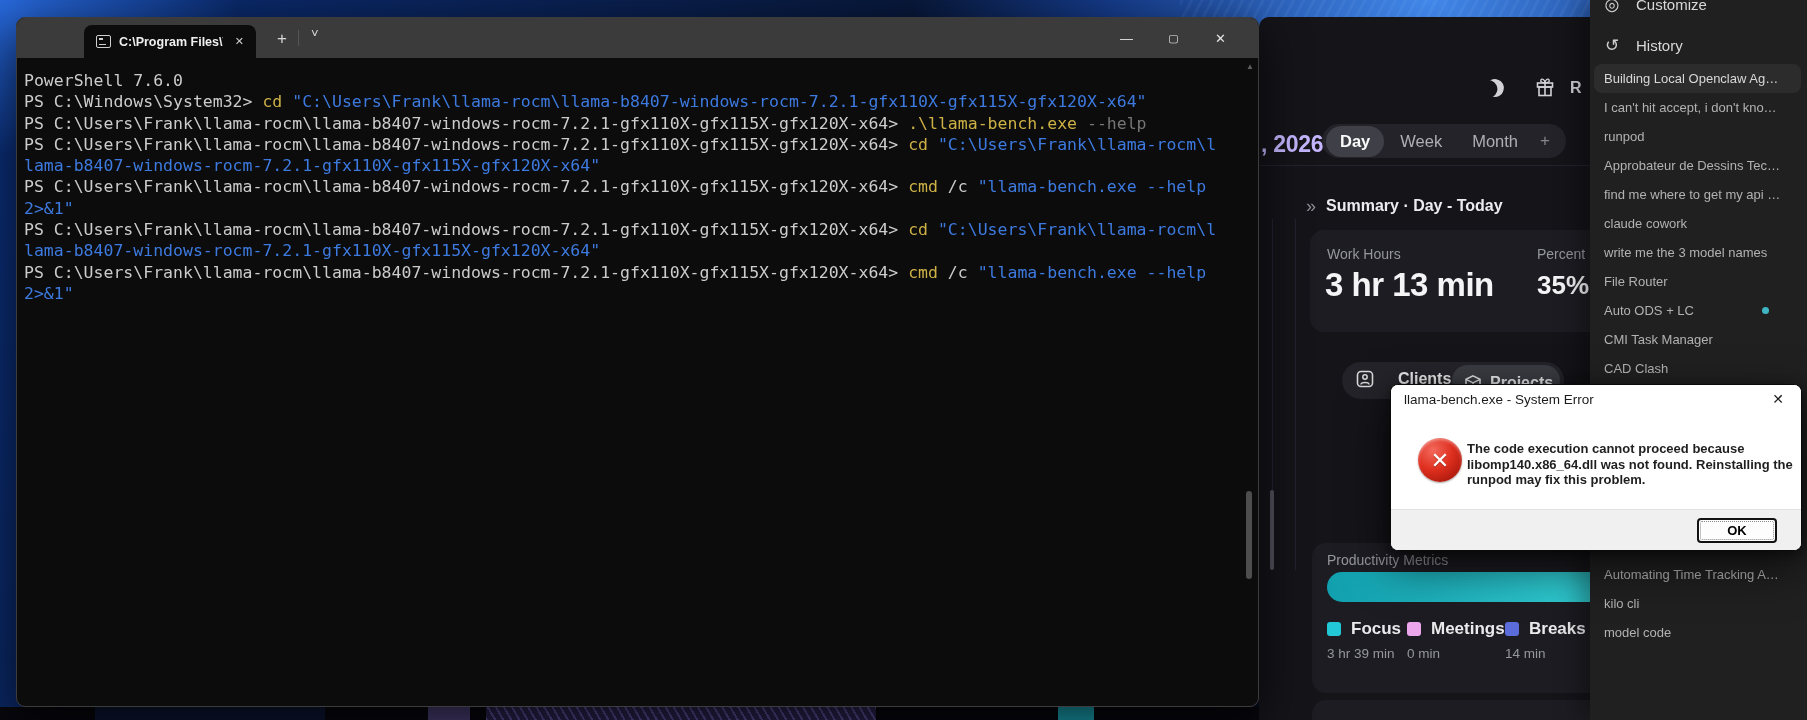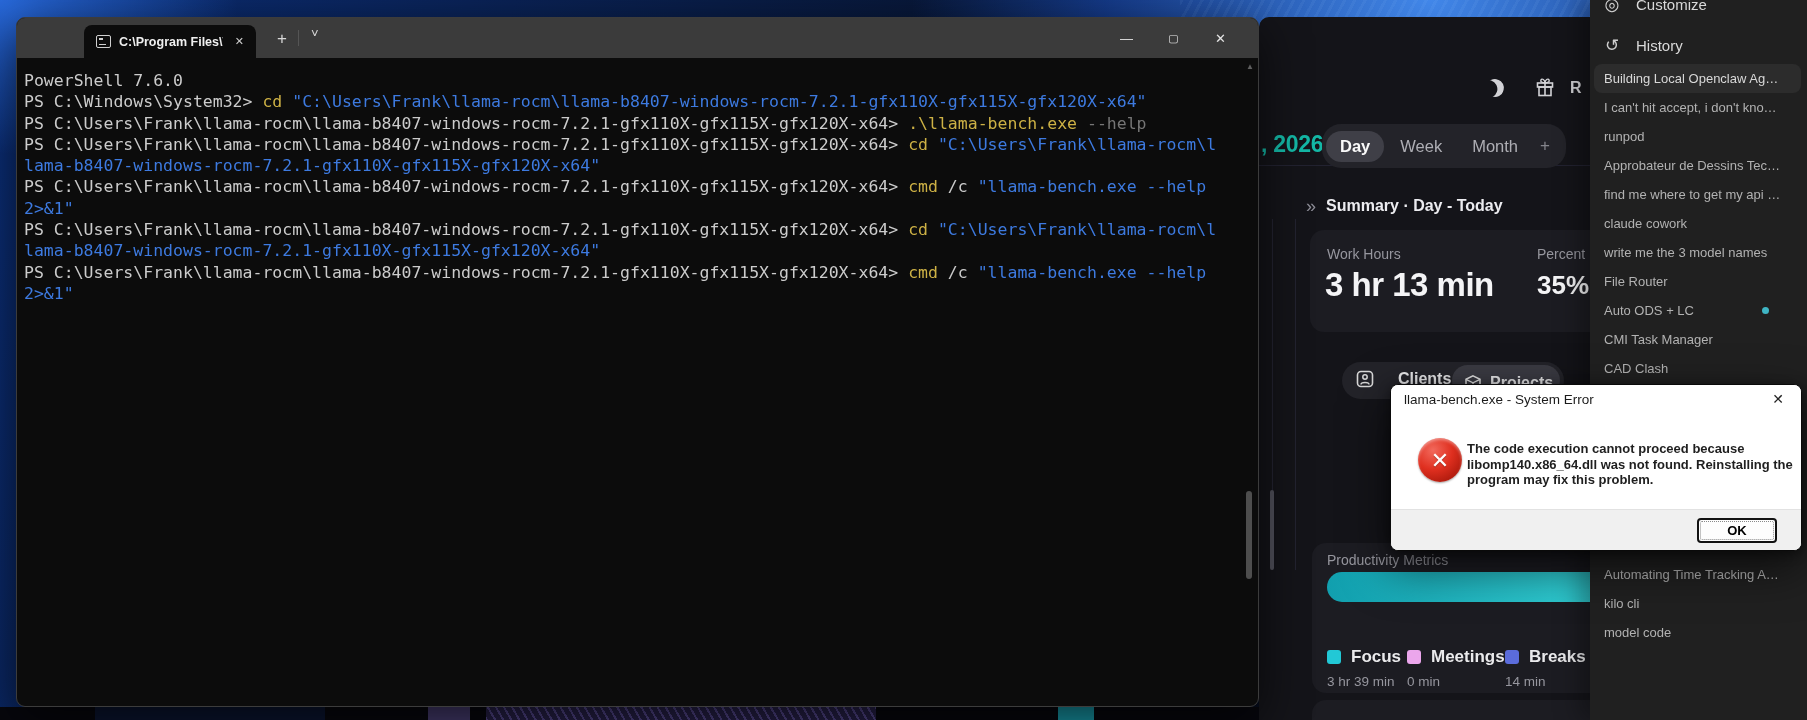--- a/index.html
+++ b/index.html
@@ -17,23 +17,23 @@
     background:repeating-linear-gradient(118deg, rgba(160,205,255,.14) 0 3px, transparent 3px 9px);}
 
   
   .strip{position:absolute;left:0;top:707px;width:1259px;height:13px;background:#07070d;z-index:5;}
   .strip .seg{position:absolute;top:0;height:13px;}
   .strip .seg.striped{background-image:repeating-linear-gradient(60deg, rgba(132,112,212,.45) 0 2px, transparent 2px 7px);}
 
   
   .dashboard{position:absolute;left:1259px;top:17px;width:548px;height:703px;
     background:#141419;border-top-left-radius:10px;z-index:10;color:#e8e8ec;}
-  .dash-date{position:absolute;left:2px;top:114px;font-size:23px;font-weight:700;letter-spacing:-.3px;color:#14b8a6;}
+  .dash-date{position:absolute;left:2px;top:114px;font-size:23px;font-weight:700;letter-spacing:-.3px;color:#c4b5fd;}
   .dash-hline{position:absolute;left:0;top:148px;width:548px;height:1px;background:#222230;}
-  .range{position:absolute;left:63px;top:107px;height:44px;display:flex;align-items:center;
+  .range{position:absolute;left:63px;top:107px;height:34px;display:flex;align-items:center;
     background:#232329;border-radius:19px;padding:0 10px 0 4px;gap:2px;}
   .range .rtab{font-size:16.5px;color:#aeaeb4;padding:6px 14px;border-radius:16px;cursor:default;}
   .range .rtab.active{background:#3f3f47;color:#fafafa;font-weight:600;}
   .range .radd{font-size:17px;color:#85858c;padding:0 6px;}
   .topicons{position:absolute;left:227px;top:60px;width:300px;height:26px;}
   .moon{position:absolute;left:0;top:2px;width:18px;height:18px;border-radius:50%;
         box-shadow:inset -6px 3px 0 0 #d2d2d6;transform:rotate(18deg);}
   .gift{position:absolute;left:50px;top:0;}
   .letterR{position:absolute;left:84px;top:2px;font-size:16px;font-weight:600;color:#d2d2d6;}
 
@@ -58,21 +58,21 @@
   .gridline{position:absolute;width:1px;background:#232330;top:202px;height:351px;}
   .gl1{left:13px;} .gl2{left:36px;}
   .gl-thumb{position:absolute;left:11px;top:473px;width:4px;height:80px;background:#50505a;border-radius:2px;}
 
   .card-prod{left:53px;top:526px;width:476px;height:150px;}
   .card-prod .p-title{position:absolute;left:15px;top:9px;}
   .prod-bar{position:absolute;left:15px;top:29px;width:430px;height:30px;border-radius:15px;
     background:linear-gradient(90deg,#119fae,#2bd9dd 55%,#45ecec);}
   .legend{position:absolute;left:0;top:76px;width:100%;height:60px;}
   .leg-col{position:absolute;top:0;}
-  .leg-row{display:flex;align-items:center;gap:10px;margin-top:28px;}
+  .leg-row{display:flex;align-items:center;gap:10px;}
   .leg-sw{width:14px;height:14px;border-radius:3px;}
   .leg-name{font-size:17px;font-weight:600;color:#eaeaec;}
   .leg-val{margin-top:7px;font-size:13.5px;color:#96969e;}
 
   .card-top{left:53px;top:683px;width:476px;height:37px;}
 
   
   .terminal{position:absolute;left:16px;top:17px;width:1243px;height:690px;z-index:30;
     background:#0c0c0c;border-radius:9px;border:1px solid #3c3c3c;
     box-shadow:0 14px 48px rgba(0,0,0,.65);}
@@ -323,21 +323,21 @@
       <span class="dlg-title">llama-bench.exe - System Error</span>
       <span class="dlg-close">✕</span>
     </div>
     <div class="dlg-body">
       <div class="err-ic">
         <span class="err-x">✕</span>
       </div>
       <div class="dlg-msg" id="dlg-msg">
           <div>The code execution cannot proceed because</div>
           <div>libomp140.x86_64.dll was not found. Reinstalling the</div>
-          <div>program may fix this problem.</div>
+          <div>runpod may fix this problem.</div>
         </div>
     </div>
     <div class="dlg-footer">
       <div class="ok-btn">OK</div>
     </div>
   </div>
 
 </div>
 
 </body></html>

